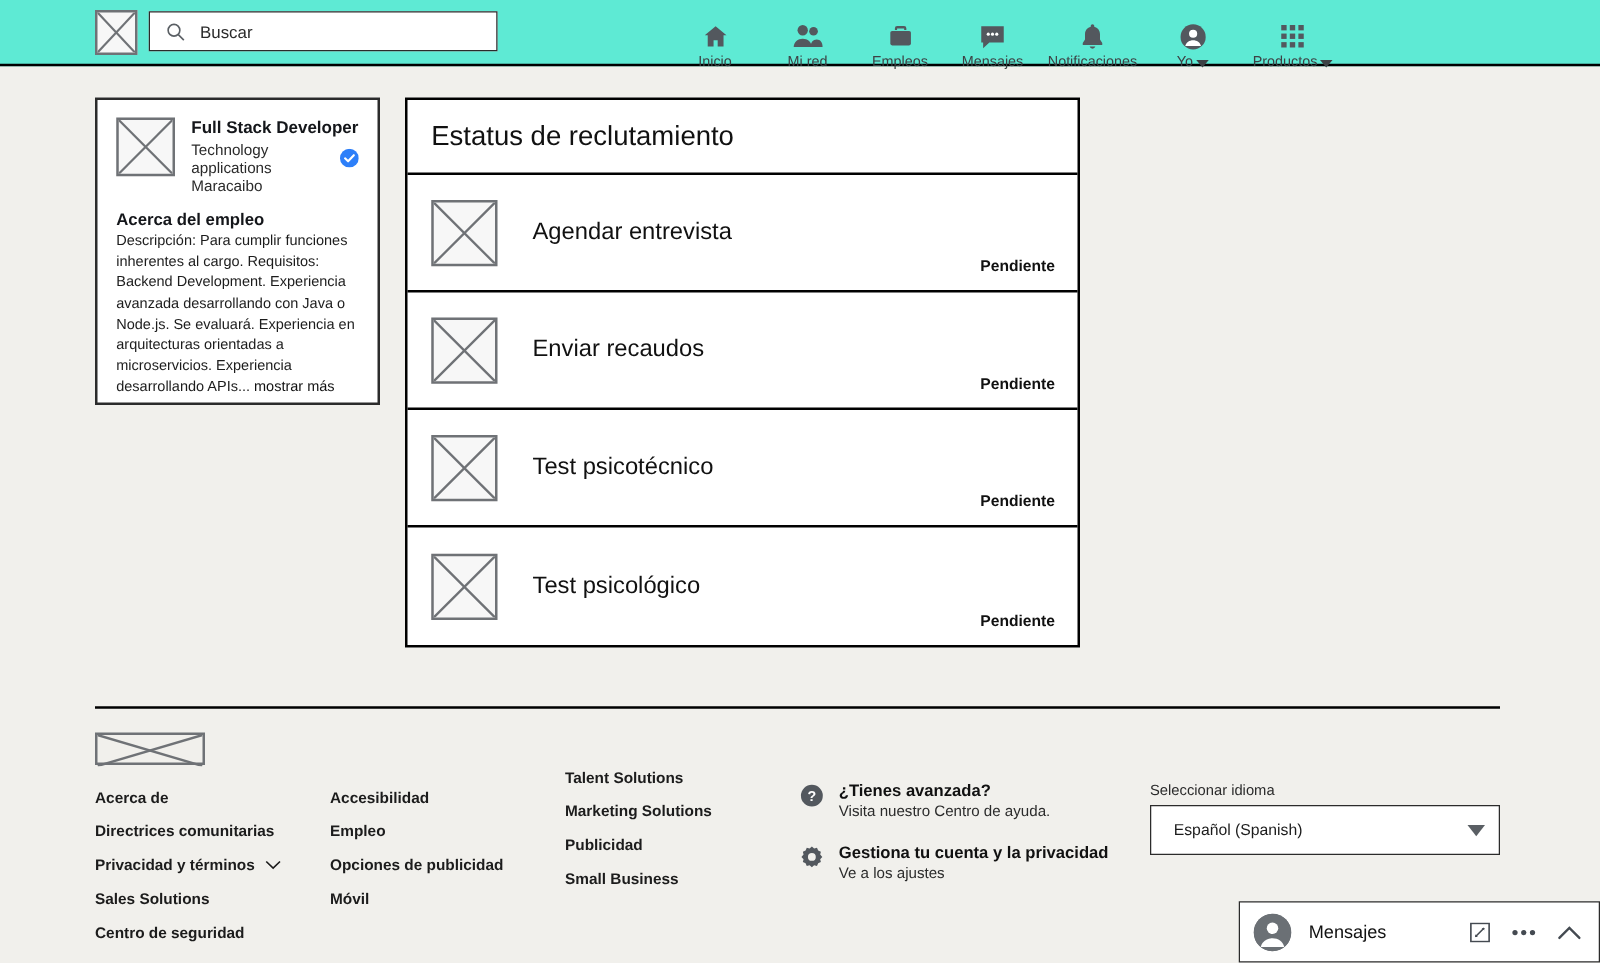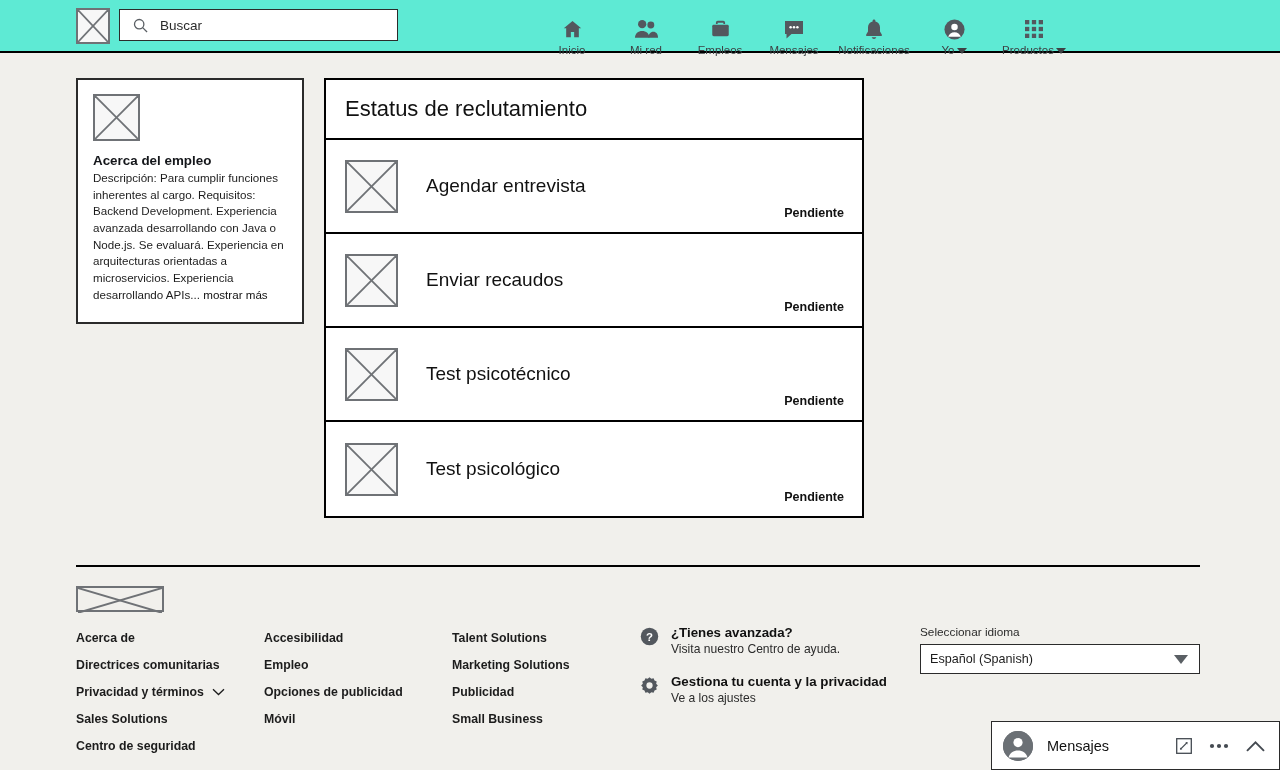--- a/index.html
+++ b/index.html
@@ -149,36 +149,36 @@
   .fcol a {
     display: block;
     font-size: 12.3px; font-weight: bold;
     color: #1c1c1c; text-decoration: none;
     margin-bottom: 13px;
     white-space: nowrap;
   }
   .fcol a .chev { margin-left: 5px; }
   .fcol-1 { left: 76px; top: 631px; }
   .fcol-2 { left: 264px; top: 631px; }
-  .fcol-3 { left: 452px; top: 631px; }
+  .fcol-3 { left: 452px; top: 615px; }
 
   .fhelp { position: absolute; left: 640px; top: 625px; }
   .fhelp-item { display: flex; gap: 12px; margin-bottom: 18px; }
   .fhelp-icon { width: 19px; height: 19px; flex: none; margin-top: 2px; color: #53585e; }
   .fhelp-title { font-size: 13.3px; font-weight: bold; color: #111; }
   .fhelp-sub { font-size: 12.1px; color: #2b2b2b; margin-top: 2px; }
 
   .lang-wrap { position: absolute; left: 920px; top: 625px; width: 280px; }
   .lang-label { font-size: 11.8px; color: #2b2b2b; margin-bottom: 5px; }
   .lang-select {
-    width: 280px; height: 30px;
+    width: 280px; height: 40px;
     border: 1px solid #2b2b2b;
     background: #ffffff;
     display: flex; align-items: center; justify-content: space-between;
-    padding: 0 11px 0 9px;
+    padding: 0 11px 0 18px;
   }
   .lang-value { font-size: 12.6px; color: #1c1c1c; }
   .lang-arrow {
     width: 0; height: 0;
     border-left: 7px solid transparent;
     border-right: 7px solid transparent;
     border-top: 9px solid #5a5f64;
   }
 
   
@@ -312,20 +312,31 @@
 </div>
 
 <div class="job-card">
   <div class="job-head">
     <div class="xbox">
       <svg viewBox="0 0 47 47" preserveAspectRatio="none">
         <line x1="0" y1="0" x2="47" y2="47" stroke="#6f7276" stroke-width="2"></line>
         <line x1="47" y1="0" x2="0" y2="47" stroke="#6f7276" stroke-width="2"></line>
       </svg>
     </div>
+    <div>
+      <div class="job-title">Full Stack Developer</div>
+      <div class="job-company-row">
+        <span class="job-company">Technology applications</span>
+        <svg class="verified" viewBox="0 0 16 16">
+          <circle cx="8" cy="8" r="8" fill="#2d7ff9"></circle>
+          <path d="M4.3 8.2 6.9 10.7 11.8 5.5" fill="none" stroke="#ffffff" stroke-width="1.8" stroke-linecap="round" stroke-linejoin="round"></path>
+        </svg>
+      </div>
+      <div class="job-location">Maracaibo</div>
+    </div>
   </div>
 
   <div class="about-title">Acerca del empleo</div>
   <div class="about-body">
     <span>Descripción: Para cumplir funciones inherentes al cargo. Requisitos: Backend Development. Experiencia avanzada desarrollando con Java o Node.js. Se evaluará. Experiencia en arquitecturas orientadas a microservicios. Experiencia desarrollando APIs...</span>
     <span class="showmore">mostrar más</span>
   </div>
 </div>
 
 <div class="status-panel">

